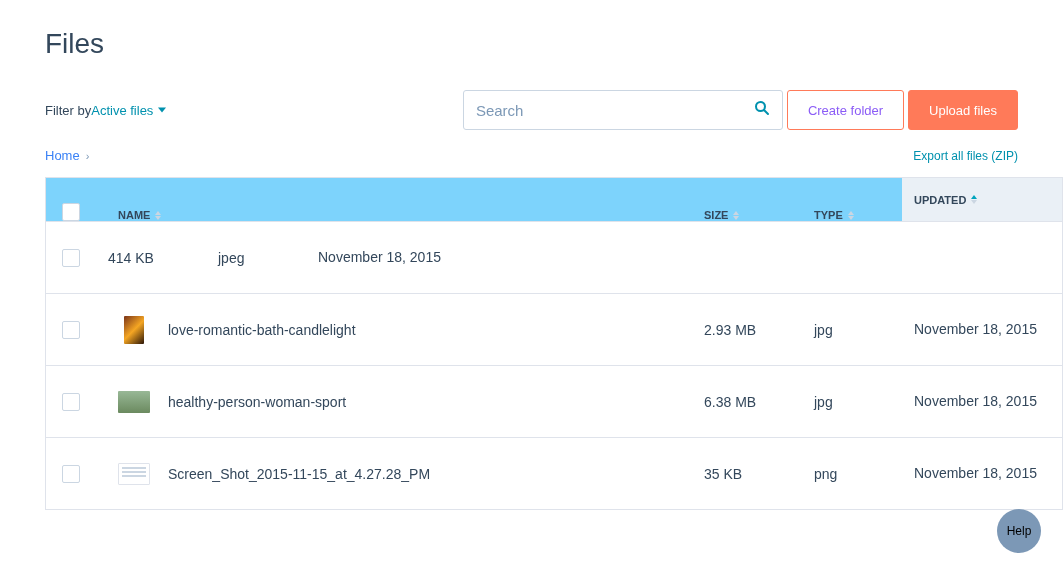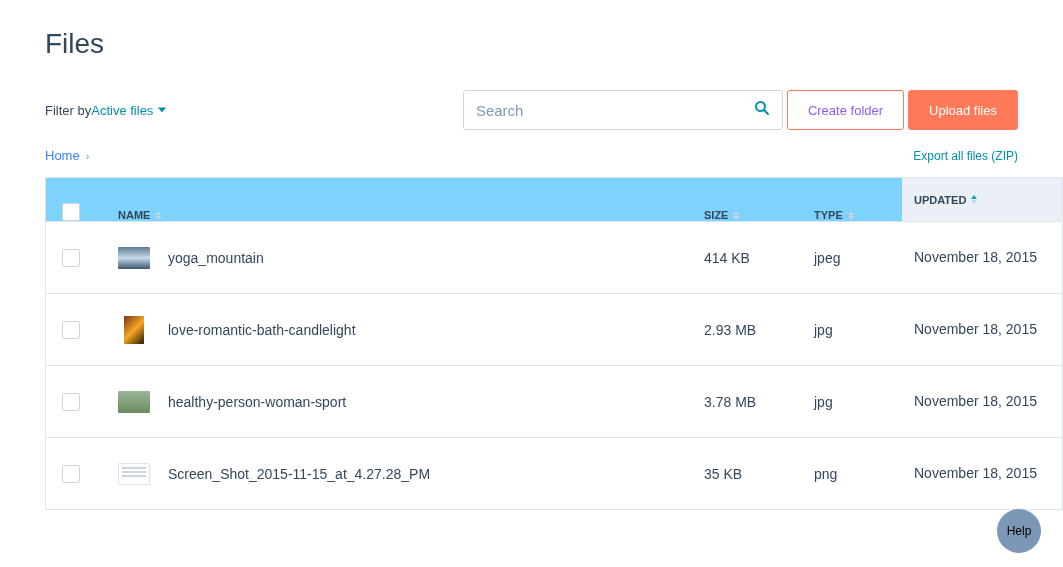--- a/index.html
+++ b/index.html
@@ -131,24 +131,20 @@
             <span class="tri up active"></span>
             <span class="tri down"></span>
           </span>
       </div>
     </div>
     <div class="tbody" id="tbody">
         <div class="row">
     <div class="cell-check">
       <div class="checkbox"></div>
     </div>
-    <div class="cell-name">
-      <div class="thumb thumb-1"></div>
-      <span>yoga_mountain</span>
-    </div>
     <div class="cell-size">414 KB</div>
     <div class="cell-type">jpeg</div>
     <div class="cell-updated">November 18, 2015</div>
   </div>
         <div class="row">
     <div class="cell-check">
       <div class="checkbox"></div>
     </div>
     <div class="cell-name">
       <div class="thumb thumb-2"></div>
@@ -159,21 +155,21 @@
     <div class="cell-updated">November 18, 2015</div>
   </div>
         <div class="row">
     <div class="cell-check">
       <div class="checkbox"></div>
     </div>
     <div class="cell-name">
       <div class="thumb thumb-3"></div>
       <span>healthy-person-woman-sport</span>
     </div>
-    <div class="cell-size">3.78 MB</div>
+    <div class="cell-size">6.38 MB</div>
     <div class="cell-type">jpg</div>
     <div class="cell-updated">November 18, 2015</div>
   </div>
         <div class="row">
     <div class="cell-check">
       <div class="checkbox"></div>
     </div>
     <div class="cell-name">
       <div class="thumb thumb-4"></div>
       <span>Screen_Shot_2015-11-15_at_4.27.28_PM</span>

